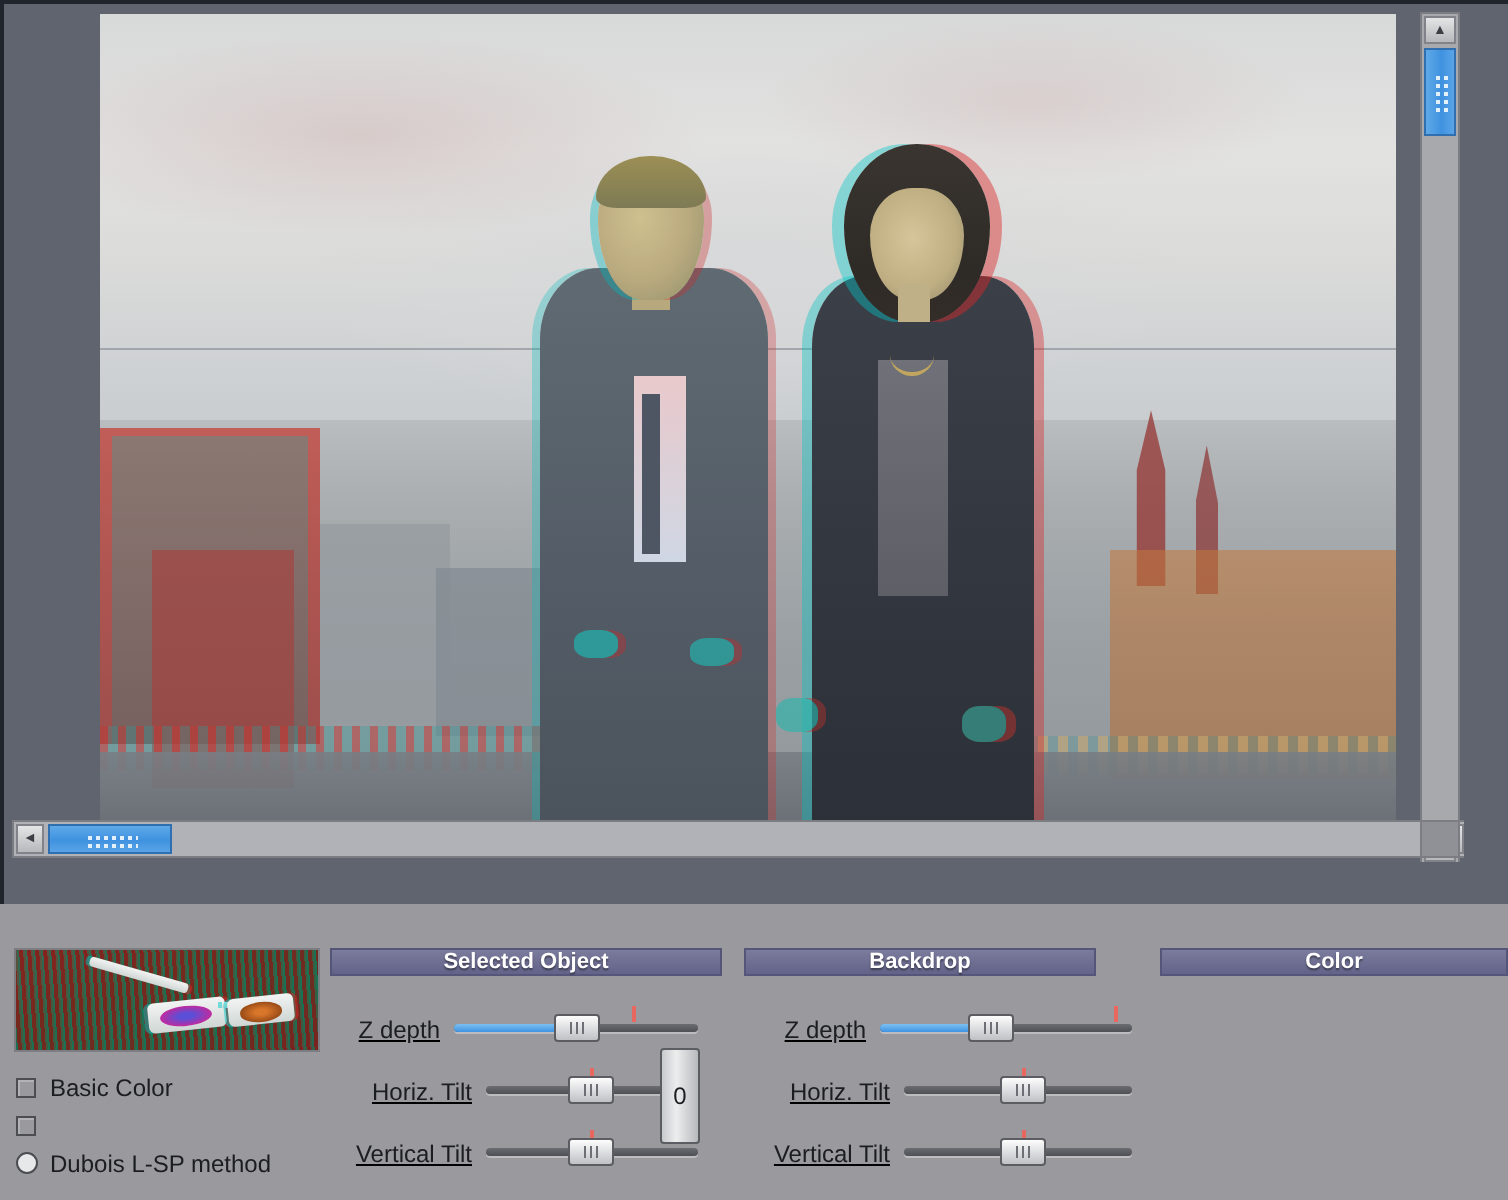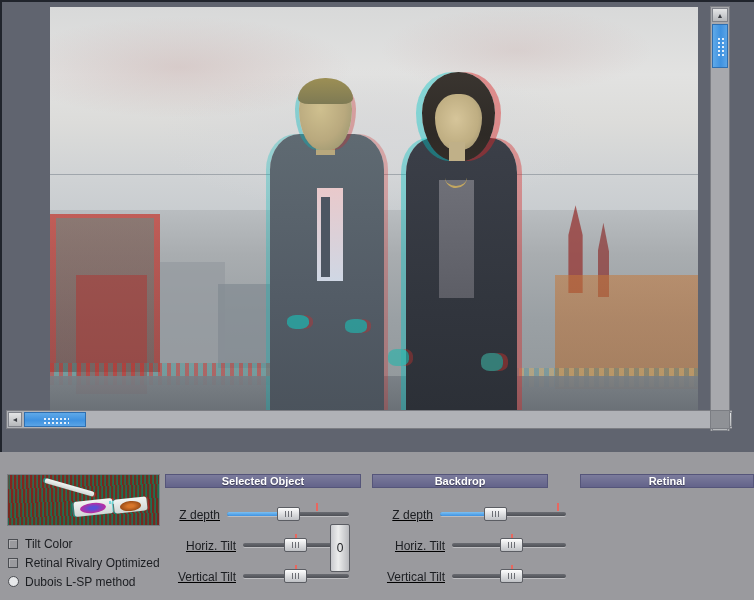--- a/index.html
+++ b/index.html
@@ -371,25 +371,24 @@
       <div class="glass-frame" id="gl1"></div>
       <div class="glass-frame" id="gl-bridge"></div>
       <div class="glass-frame" id="gl2"></div>
       <div id="lens1"></div>
       <div id="lens2"></div>
     </div>
 
     <div id="methods">
       <div class="opt">
         <span class="box"></span>
-        <span class="lbl">Tilt Color</span>
+        <span class="lbl">Basic Color</span>
       </div>
       <div class="opt">
         <span class="box"></span>
-        <span class="lbl">Retinal Rivalry Optimized</span>
       </div>
       <div class="opt">
         <span class="radio"></span>
         <span class="lbl">Dubois L-SP method</span>
       </div>
     </div>
 
     <div class="col" id="col-selected">
       <div class="col-head">
         <span>Selected Object</span>
@@ -481,20 +480,20 @@
         <div class="thumb" style="left:52%">
             <i></i>
             <i></i>
             <i></i>
           </div>
       </div>
     </div>
 
     <div class="col" id="col-global">
       <div class="col-head">
-        <span>Retinal</span>
+        <span>Color</span>
       </div>
     </div>
 
   </div>
 
   <div id="panel-footer"></div>
 </div>
 
 </body></html>

